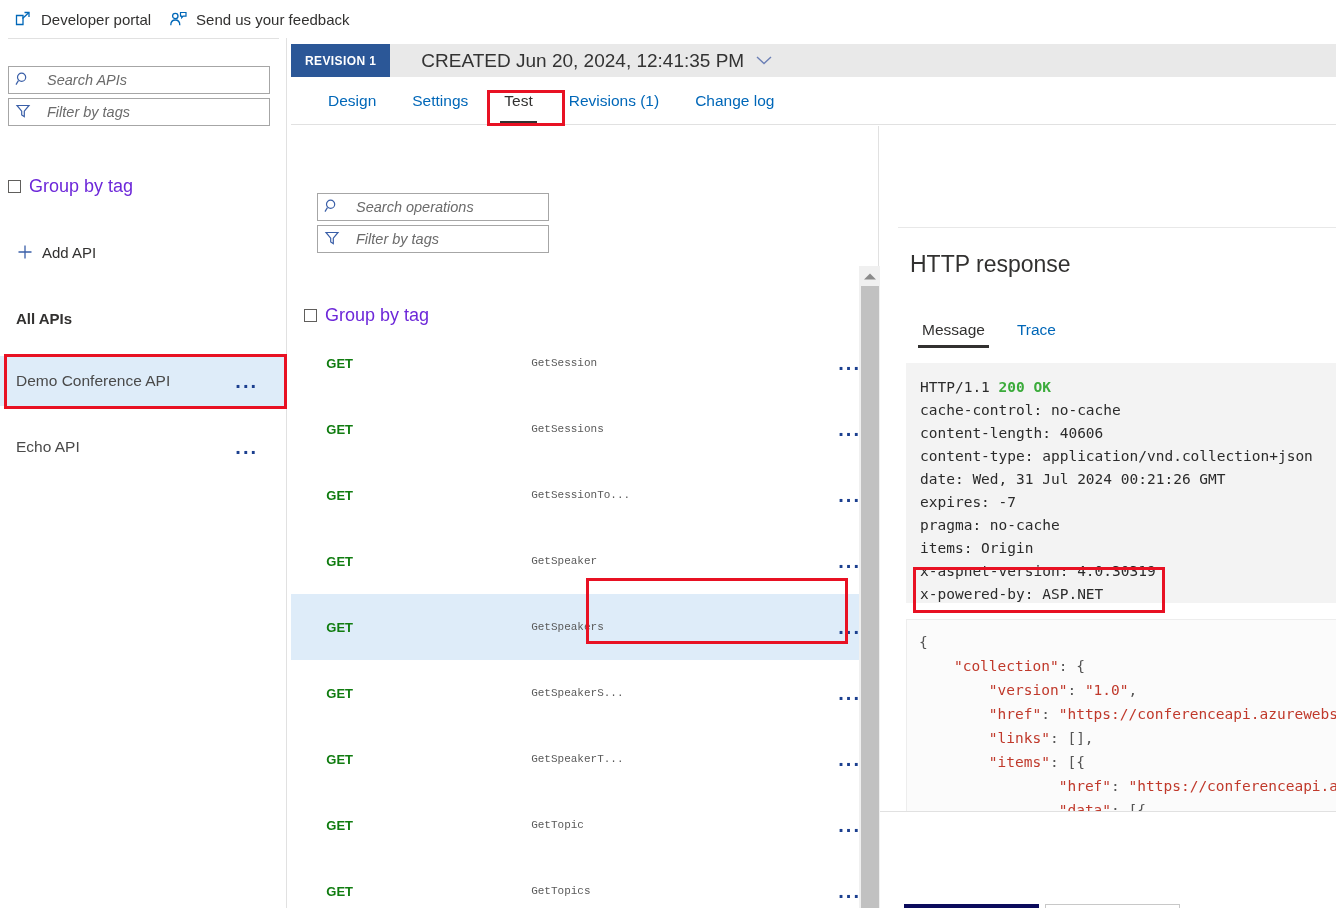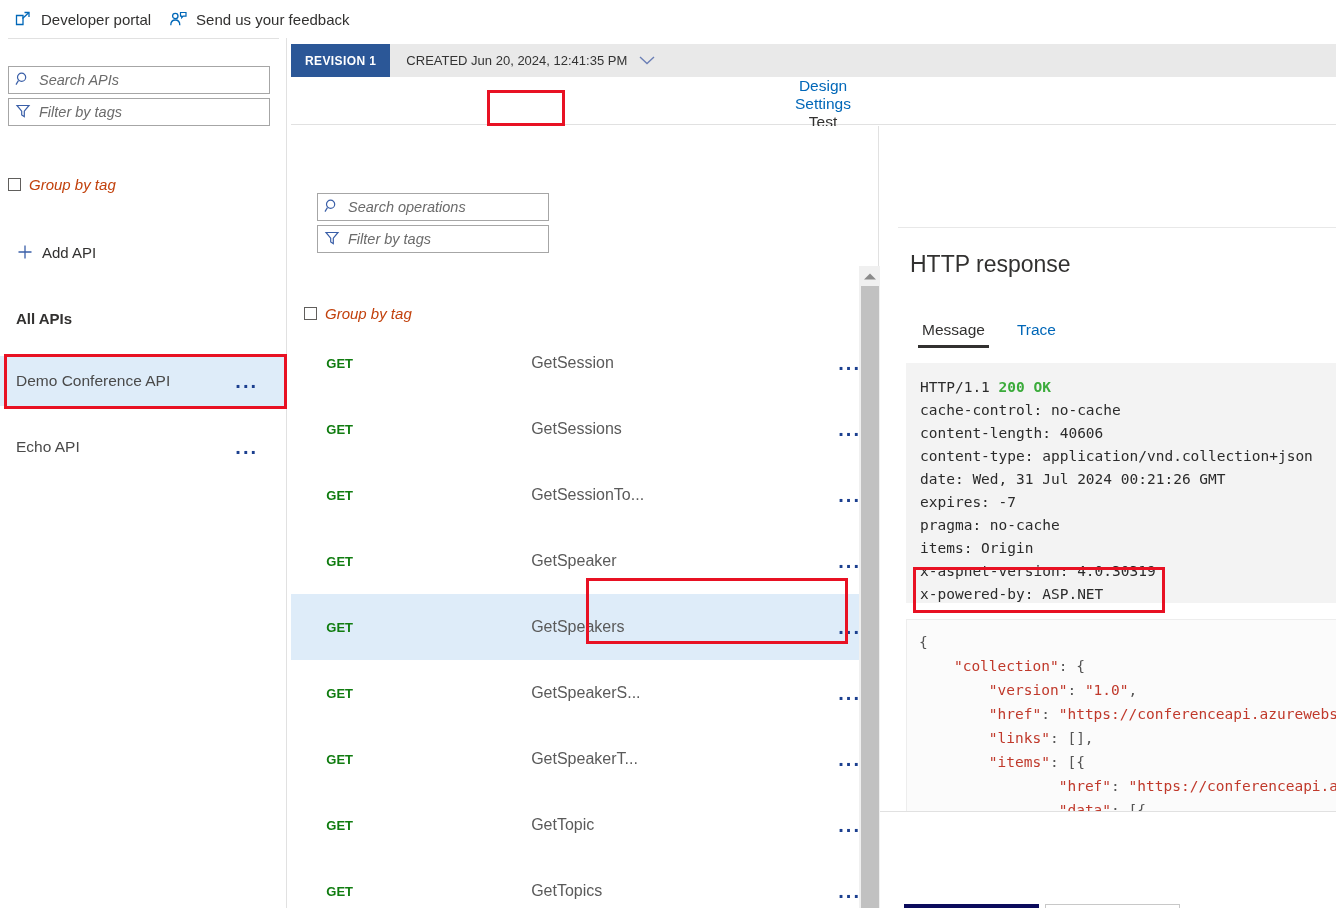--- a/index.html
+++ b/index.html
@@ -26,28 +26,28 @@
 
   
   #sidebar {
     position:absolute; left:0; top:38px; width:287px; height:870px;
     background:#ffffff; border-right:1px solid #e1e1e1;
   }
   #sidebar-divider { position:absolute; left:8px; top:0; width:271px; height:1px; background:#e1e1e1; }
   .searchbox {
     position:absolute; left:8px; width:262px; height:28px;
     border:1px solid #a6a6a6; background:#fff;
-    display:flex; align-items:center; padding:0 6px; gap:6px;
+    display:flex; align-items:center; padding:0 6px; gap:14px;
   }
   .searchbox .ph { font-size:14.5px; color:#6b6b6b; font-style:italic; }
   #search-apis { top:28px; }
   #filter-tags { top:60px; }
   .chk-row { position:absolute; display:flex; align-items:center; gap:8px; cursor:pointer; }
   .chkbox { width:13px; height:13px; border:1px solid #605e5c; background:#fff; flex:0 0 auto; }
-  .chk-row .lbl { font-size:15px; color:#c2410c;font-style:italic; }
+  .chk-row .lbl { font-size:18px; color:#6d28d9; }
   #group-by-tag-apis { left:8px; top:138px; }
   #add-api { position:absolute; left:16px; top:205px; display:flex; align-items:center; gap:8px; cursor:pointer; }
   #add-api .lbl { font-size:15px; color:#323130; }
   #all-apis-hdr { position:absolute; left:16px; top:272px; font-size:15px; font-weight:bold; color:#323130; }
   .api-row {
     position:absolute; left:0; width:286px; height:50px;
     display:flex; align-items:center; cursor:pointer;
   }
   .api-row .nm { font-size:15.5px; color:#4a4a4a; margin-left:16px; }
   .api-row .dots { margin-left:auto; margin-right:28px; color:#1b3f8f; font-size:20px; letter-spacing:2px; line-height:8px; font-weight:bold; }
@@ -64,27 +64,27 @@
   
   #revbar {
     position:absolute; left:3px; top:6px; width:1045px; height:33px;
     background:#e9e9e9; display:flex; align-items:center;
   }
   #rev-badge {
     background:#2b5797; color:#fff; font-size:12px; font-weight:bold;
     letter-spacing:.4px; height:33px; display:flex; align-items:center;
     padding:0 14px;
   }
-  #rev-created { font-size:13px; color:#333; margin-left:16px; }
+  #rev-created { font-size:19px; color:#333; margin-left:31px; }
   #rev-chevron { margin-left:10px; }
 
   
   #tabs {
     position:absolute; left:3px; top:39px; width:1045px; height:48px;
-    border-bottom:1px solid #e1e1e1; display:flex; align-items:center; padding-left:19px;flex-direction:column;
+    border-bottom:1px solid #e1e1e1; display:flex; align-items:center; padding-left:19px;
   }
   .tab { font-size:15.5px; color:#0067b8; padding:0 18px; height:47px;
          display:flex; align-items:center; cursor:pointer; position:relative; }
   .tab.active { color:#323130; }
   .tab.active:after {
     content:""; position:absolute; left:14px; right:14px; bottom:0; height:3px; background:#323130;
   }
   #tab-test-highlight {
     position:absolute; left:487px; top:90px; width:78px; height:36px;
     border:3px solid #e81123; pointer-events:none;
@@ -97,21 +97,21 @@
   }
   #ops .searchbox { left:26px; width:232px; }
   #op-search { top:67px; }
   #op-filter { top:99px; }
   #group-by-tag-ops { left:13px; top:179px; }
   #op-list { position:absolute; left:0; top:204px; width:570px; bottom:0; overflow:hidden; }
   .op-row {
     position:relative; height:66px; display:flex; align-items:center; cursor:pointer;justify-content:space-between;
   }
   .op-row .verb { font-size:13px; font-weight:bold; color:#107c10; width:62px; text-align:right; }
-  .op-row .nm { font-size:16px; color:#5a5a5a; margin-left:7px; width:130px; }
+  .op-row .nm { font-size:11px; color:#5a5a5a; margin-left:7px; width:130px;font-family:Liberation Mono, monospace; }
   .op-row .dots { color:#1b3f8f; font-size:20px; letter-spacing:2px; line-height:8px; font-weight:bold; margin-left:6px; }
   .op-row.selected { background:#deecf9; }
   #op-selected-highlight {
     position:absolute; left:298px; top:540px; width:262px; height:66px;
     border:3px solid #e81123; pointer-events:none;
   }
 
   
   #op-scroll { position:absolute; left:568px; top:140px; width:22px; height:768px; background:#f0f0f0; }
   #op-scroll .arrow { position:absolute; left:0; width:22px; height:20px; display:flex; align-items:center; justify-content:center; cursor:pointer; }

